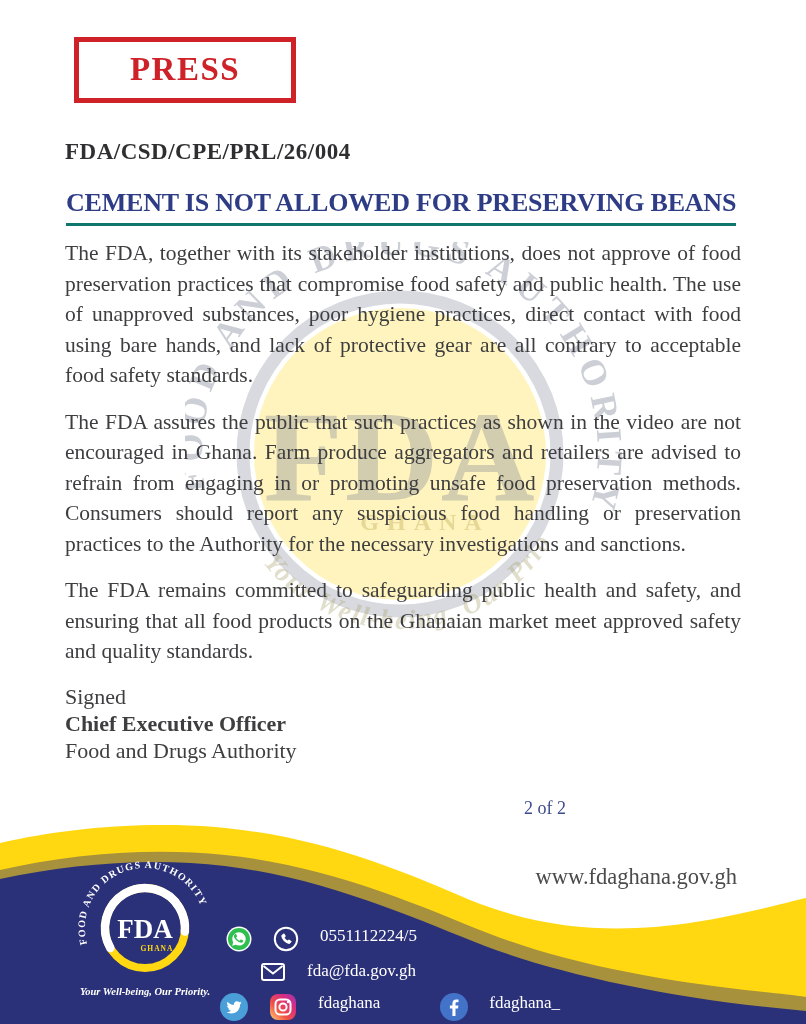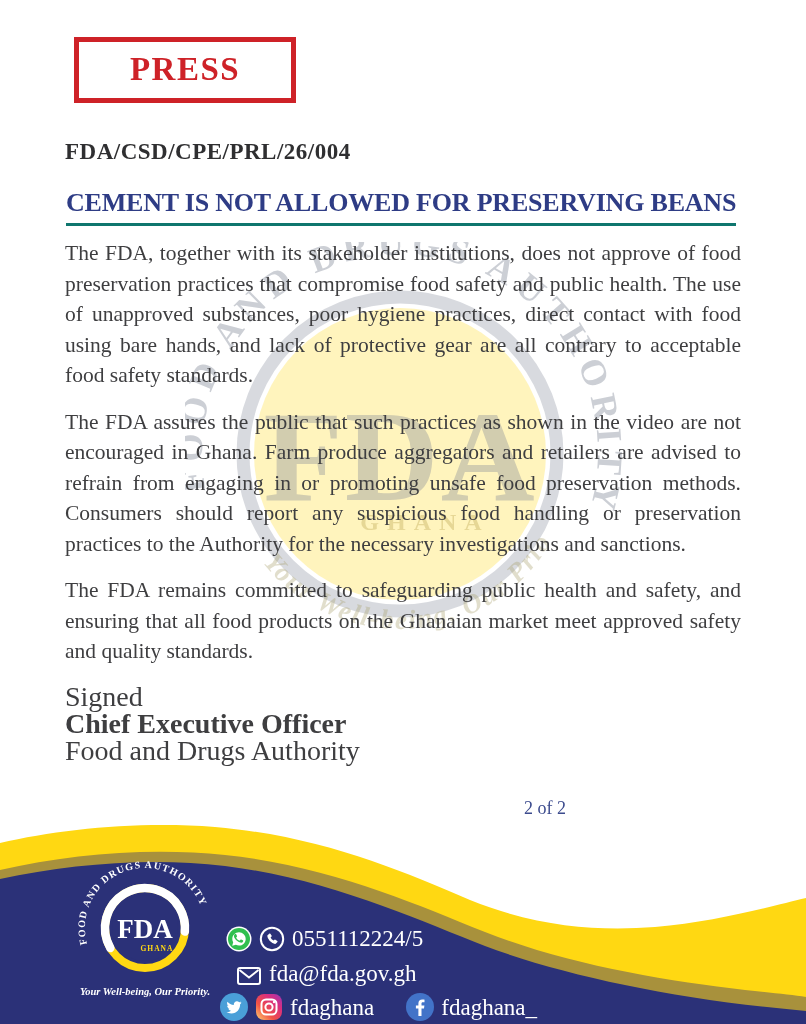--- a/index.html
+++ b/index.html
@@ -33,40 +33,40 @@
 
   
   .watermark { position:absolute; left:185px; top:242px; z-index:0; pointer-events:none; }
 
   
   .content {
     position:absolute; left:65px; top:238px; width:676px; z-index:2;
     color:#3E3E40; font-size:21.5px; line-height:30.5px; text-align:justify;
   }
   .content p { margin:0 0 16px; }
-  .signature { margin-top:15px; font-size:28px; line-height:27px; text-align:left; }
+  .signature { margin-top:15px; font-size:22px; line-height:27px; text-align:left; }
   .signature .bold { font-weight:bold; }
 
   .pageno {
     position:absolute; left:524px; top:798px; z-index:2;
     font-size:18px; color:#3D4C8E;
   }
 
   
   .footer { position:absolute; left:0; bottom:0; width:806px; height:200px; z-index:3; }
   .footer svg.waves { position:absolute; left:0; top:0; }
   .website {
     position:absolute; right:69px; top:40px;
     font-size:22.5px; color:#4B4B4D;
   }
   .footer-logo { position:absolute; left:50px; top:30px; }
-  .c-row { position:absolute; display:flex; align-items:flex-end; gap:7px;
-           color:#ffffff; font-size:23px; }
+  .c-row { position:absolute; display:flex; align-items:flex-start; gap:21px;
+           color:#ffffff; font-size:17px; }
   .c-row1 { left:226px; top:102px; }
-  .c-row2 { left:236px; top:137px; }
+  .c-row2 { left:260px; top:137px; }
   .c-row3 { left:220px; top:169px; }
   .gap { width:18px; }
   .icon { display:inline-block; line-height:0; }
 </style>
 </head>
 <body>
 
 <div class="page">
 
   <div class="stamp">
@@ -105,20 +105,21 @@
 
   <div class="pageno">2 of 2</div>
 
   <div class="footer">
     <svg class="waves" width="806" height="200" viewBox="0 0 806 200" preserveAspectRatio="none">
       <path fill="#FFD812" d="M0,19 C60,5 140,-3 215,3 C320,12 400,46 470,76 C540,104 600,107 655,103 C715,98 772,82 806,74 L806,200 L0,200 Z"></path>
       <path fill="#A8913C" d="M0,46 C70,30 150,23 225,31 C330,42 415,80 485,108 C565,140 665,157 745,166 C772,169 792,171 806,173 L806,200 L0,200 Z"></path>
       <path fill="#2B3178" d="M0,55 C70,40 150,33 225,42 C330,55 420,97 485,122 C565,152 680,176 806,187 L806,200 L0,200 Z"></path>
     </svg>
 
+    <div class="website">www.fdaghana.gov.gh</div>
 
     <svg class="footer-logo" width="190" height="160" viewBox="0 0 190 160">
       <circle cx="95" cy="74" r="40" fill="none" stroke="#FFD812" stroke-width="8"></circle>
       <circle cx="95" cy="74" r="40" fill="none" stroke="#ffffff" stroke-width="8.5" stroke-dasharray="150 101" stroke-linecap="round" transform="rotate(150 95 74)"></circle>
       <circle cx="95" cy="74" r="33" fill="#2B3178"></circle>
       <text x="95" y="84" text-anchor="middle" font-size="27" font-weight="bold" fill="#ffffff">FDA</text>
       <text x="107" y="97" text-anchor="middle" font-size="7.5" font-weight="bold" letter-spacing="1" fill="#FFD812">GHANA</text>
       <path id="logo-arc" d="M 38.6,94.5 A 60 60 0 1 1 151.4,94.5" fill="none"></path>
       <text font-size="10" font-weight="bold" fill="#ffffff" letter-spacing="1.2">
         <textPath href="#logo-arc" startOffset="2%">FOOD AND DRUGS AUTHORITY</textPath>

